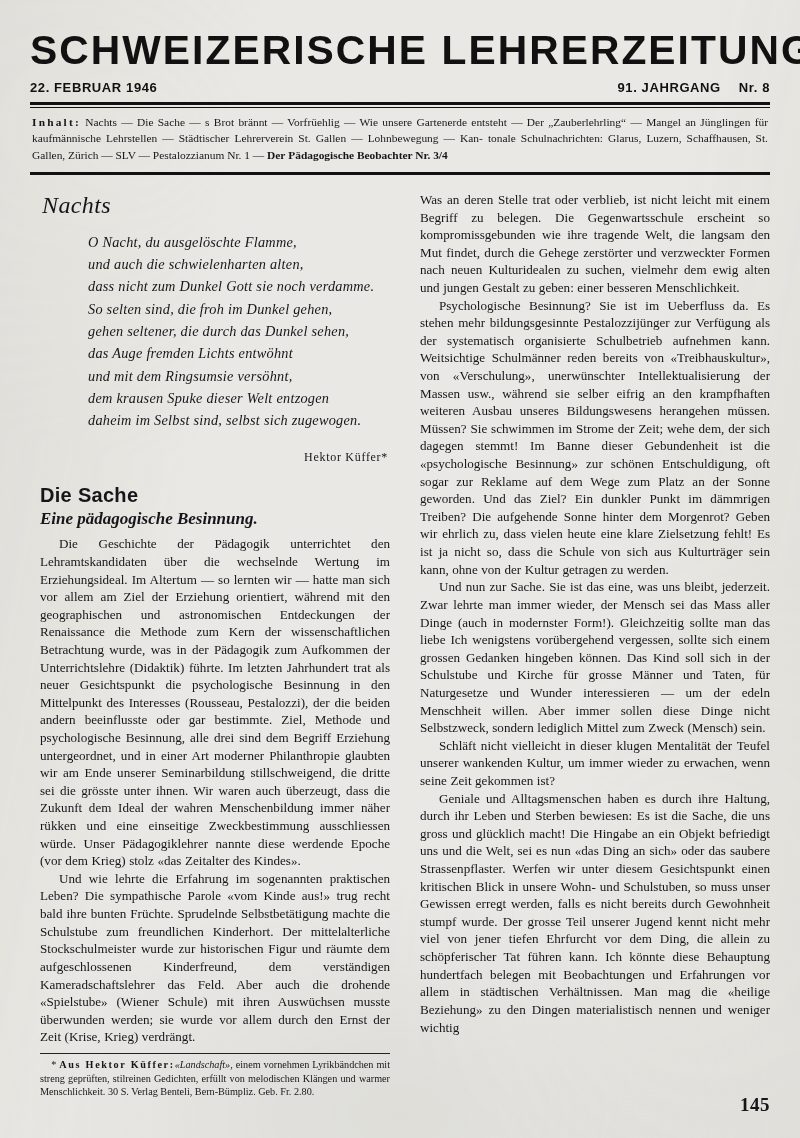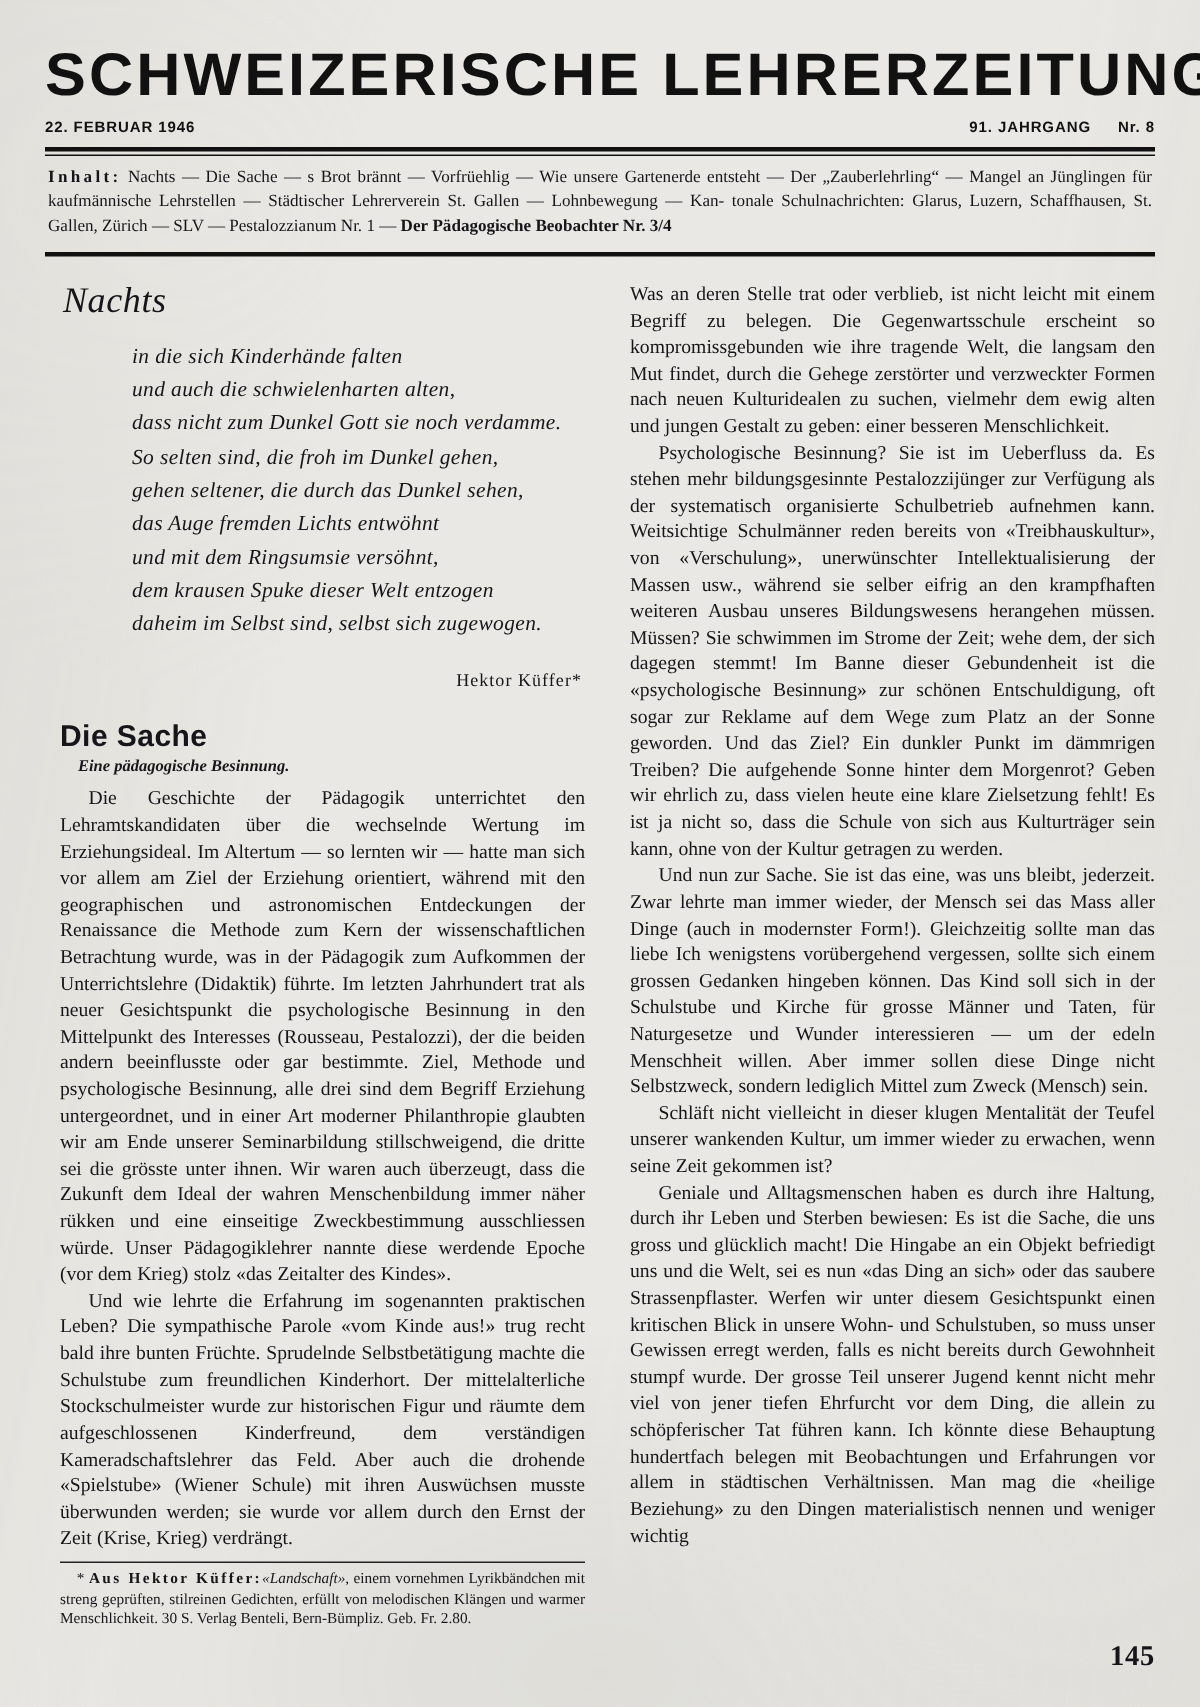--- a/index.html
+++ b/index.html
@@ -47,21 +47,21 @@
     white-space: nowrap;
     transform: scaleX(1.02);
     transform-origin: left center;
   }
   .masthead-sub {
     display: flex;
     align-items: baseline;
     justify-content: space-between;
     font-family: "Liberation Sans", "DejaVu Sans", sans-serif;
     font-weight: 700;
-    font-size: 10px;
+    font-size: 13px;
     letter-spacing: .6px;
     margin-top: 10px;
     color: #111;
     gap: 36px;
   }
   .masthead-sub .right {
     display: flex;
     gap: 18px;
   }
 
@@ -138,22 +138,22 @@
   .art-title {
     font-family: Liberation Sans, sans-serif;
     font-weight: 700;
     font-size: 20px;
     margin: 18px 0 2px 0;
     letter-spacing: .3px;
   }
   .art-sub {
     font-weight: 700;
     font-style: italic;
-    font-size: 11px;
-    margin: 0 0 6px 12px;
+    font-size: 17px;
+    margin: 0 0 6px 0;
   }
 
   
   .body-text p {
     margin: 0;
     text-indent: 1.45em;
     font-size: 13.1px;
     line-height: 1.345;
     text-align: justify;
     hyphens: none;
@@ -221,21 +221,21 @@
 
   <div class="rule-thick"></div>
 
   <div class="columns">
 
     <div class="col">
 
       <div class="poem-title">Nachts</div>
 
       <div class="poem">
-        <span class="poem-line">in die sich Kinderhände falten</span>
+        <span class="poem-line">O Nacht, du ausgelöschte Flamme,</span>
         <span class="poem-line">und auch die schwielenharten alten,</span>
         <span class="poem-line">dass nicht zum Dunkel Gott sie noch verdamme.</span>
         <span class="poem-line">So selten sind, die froh im Dunkel gehen,</span>
         <span class="poem-line">gehen seltener, die durch das Dunkel sehen,</span>
         <span class="poem-line">das Auge fremden Lichts entwöhnt</span>
         <span class="poem-line">und mit dem Ringsumsie versöhnt,</span>
         <span class="poem-line">dem krausen Spuke dieser Welt entzogen</span>
         <span class="poem-line">daheim im Selbst sind, selbst sich zugewogen.</span>
         <div class="poem-author">Hektor Küffer*</div>
       </div>

